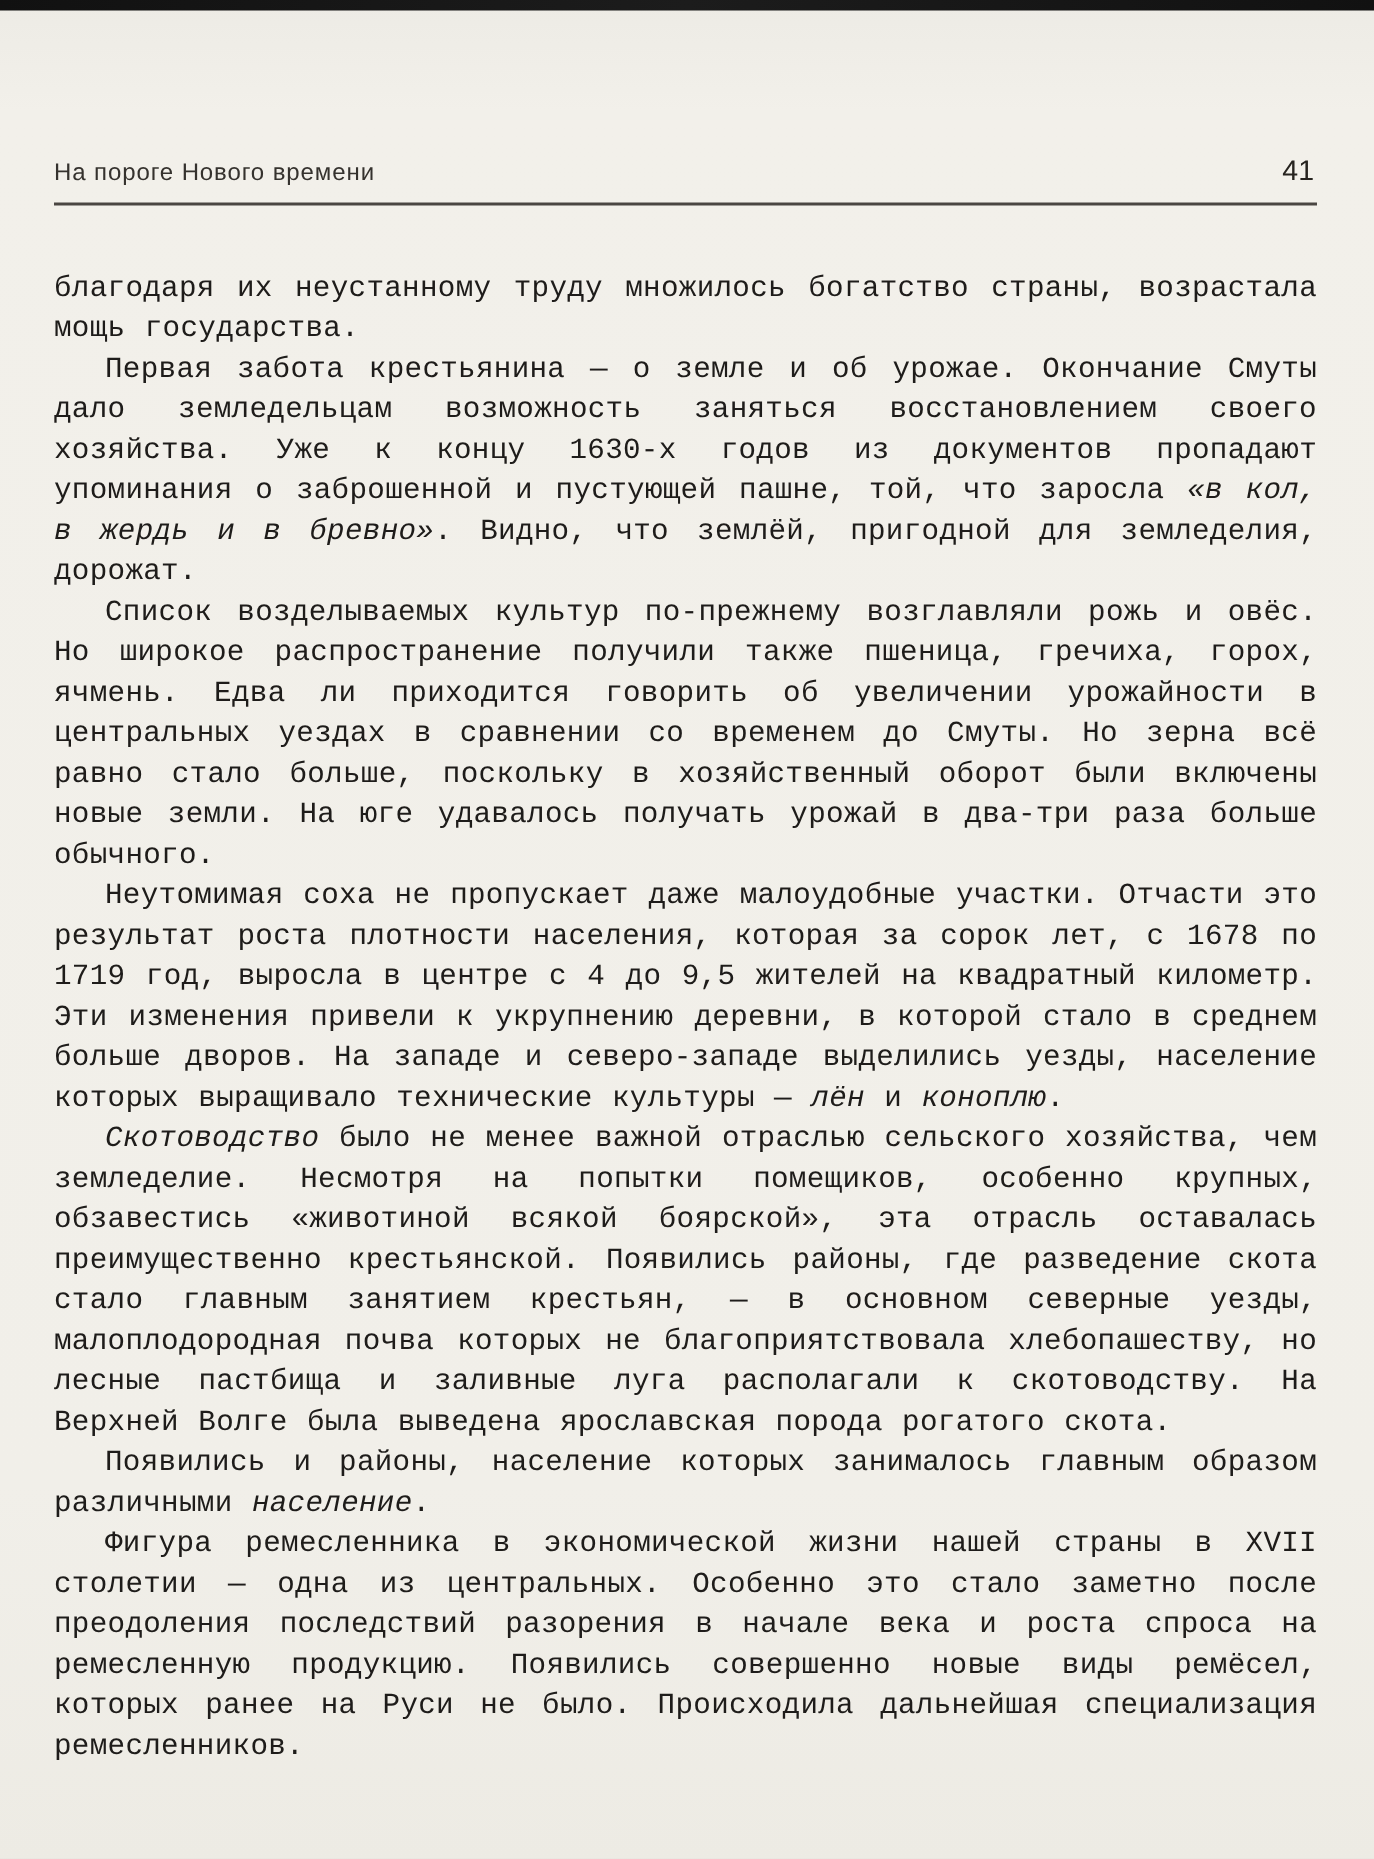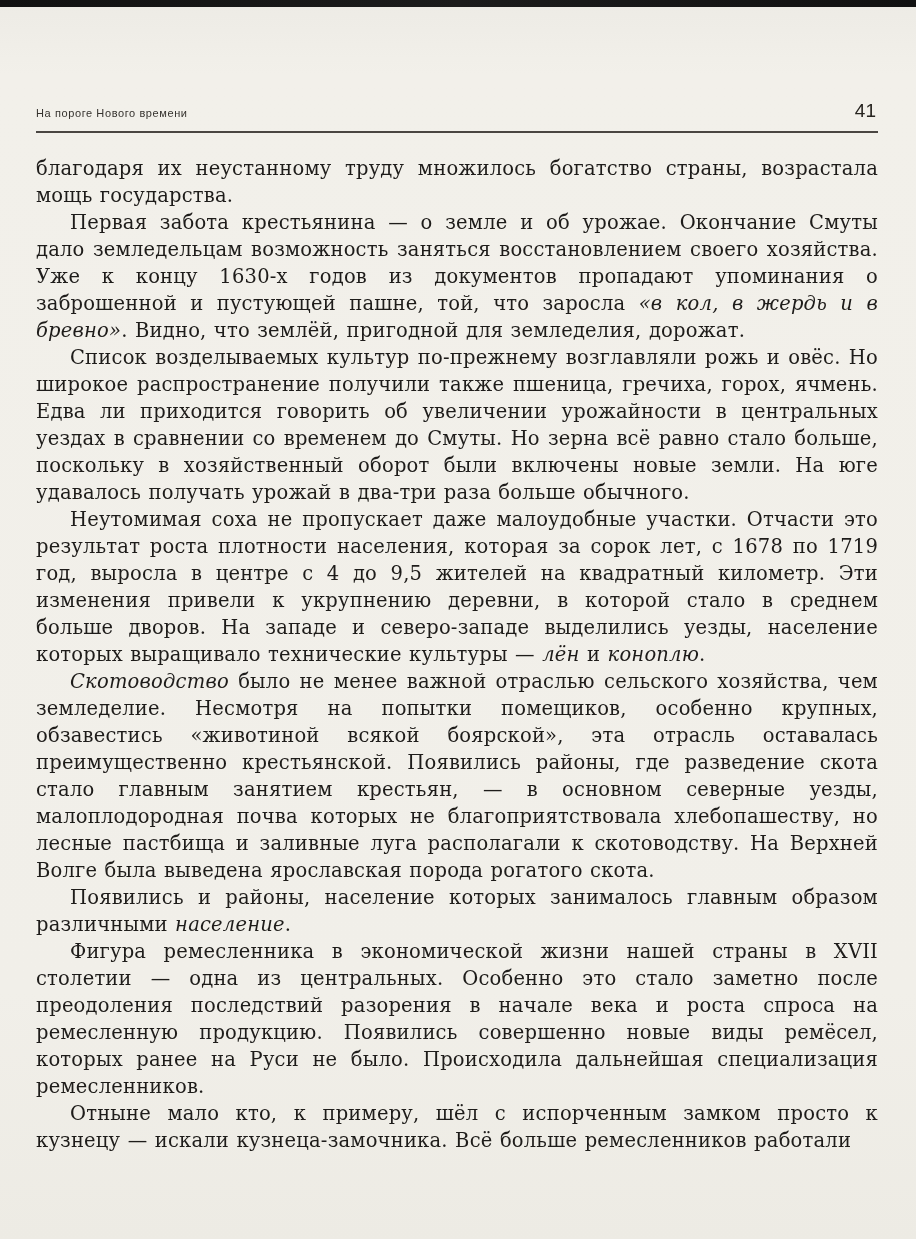--- a/index.html
+++ b/index.html
@@ -30,43 +30,44 @@
     padding: 74px 38px 0 36px;
   }
   .running-header {
     display: flex;
     justify-content: space-between;
     align-items: baseline;
     font-family: "Liberation Sans", sans-serif;
     padding: 0 2px 0 0;
   }
   .running-title {
-    font-size: 11px;
+    font-size: 16px;
     letter-spacing: 0.6px;
     color: #35322e;
     margin-top: 33px;
   }
   .page-number {
     font-size: 19px;
     font-weight: normal;
     color: #26231f;
   }
   .header-rule {
     border: none;
     border-top: 2px solid #4a4642;
     margin: 9px 0 0 0;
   }
   .page-content {
-    margin-top: 22px;
+    margin-top: 42px;
     text-align: justify;
     font-size: 19.5px;
     line-height: 27px;
     letter-spacing: 0.2px;
     word-spacing: 1px;
     hyphens: auto;
+    font-family: Liberation Mono, monospace;
     -webkit-hyphens: auto;
   }
   .para {
     margin: 0;
   }
   .para.indent {
     text-indent: 34px;
   }
   .em {
     font-style: italic;
@@ -93,16 +94,15 @@
     </div>
     <hr class="header-rule">
     <div class="page-content">
         <p class="para"><span>благодаря их неустанному труду множилось богатство страны, возрастала мощь государства.</span></p>
         <p class="para indent"><span>Первая забота крестьянина — о земле и об урожае. Окончание Смуты дало земледельцам возможность заняться восстановлением своего хозяйства. Уже к концу 1630-х годов из документов пропадают упоминания о заброшенной и пустующей пашне, той, что заросла </span><span class="em">«в кол, в жердь и в бревно»</span><span>. Видно, что землёй, пригодной для земледелия, дорожат.</span></p>
         <p class="para indent"><span>Список возделываемых культур по-прежнему возглавляли рожь и овёс. Но широкое распространение получили также пшеница, гречиха, горох, ячмень. Едва ли приходится говорить об увеличении урожайности в центральных уездах в сравнении со временем до Смуты. Но зерна всё равно стало больше, поскольку в хозяйственный оборот были включены новые земли. На юге удавалось получать урожай в два-три раза больше обычного.</span></p>
         <p class="para indent"><span>Неутомимая соха не пропускает даже малоудобные участки. Отчасти это результат роста плотности населения, которая за сорок лет, с 1678 по 1719 год, выросла в центре с 4 до 9,5 жителей на квадратный километр. Эти изменения привели к укрупнению деревни, в которой стало в среднем больше дворов. На западе и северо-западе выделились уезды, население которых выращивало технические культуры — </span><span class="em">лён</span><span> и </span><span class="em">коноплю</span><span>.</span></p>
         <p class="para indent"><span class="em">Скотоводство</span><span> было не менее важной отраслью сельского хозяйства, чем земледелие. Несмотря на попытки помещиков, особенно крупных, обзавестись «животиной всякой боярской», эта отрасль оставалась преимущественно крестьянской. Появились районы, где разведение скота стало главным занятием крестьян, — в основном северные уезды, малоплодородная почва которых не благоприятствовала хлебопашеству, но лесные пастбища и заливные луга располагали к скотоводству. На Верхней Волге была выведена ярославская порода рогатого скота.</span></p>
         <p class="para indent"><span>Появились и районы, население которых занималось главным образом различными </span><span class="em">население</span><span>.</span></p>
         <p class="para indent"><span>Фигура ремесленника в экономической жизни нашей страны в XVII столетии — одна из центральных. Особенно это стало заметно после преодоления последствий разорения в начале века и роста спроса на ремесленную продукцию. Появились совершенно новые виды ремёсел, которых ранее на Руси не было. Происходила дальнейшая специализация ремесленников.</span></p>
-        <p class="para indent"><span>Отныне мало кто, к примеру, шёл с испорченным замком просто к кузнецу — искали кузнеца-замочника. Всё больше ремесленников работали</span></p>
       </div>
   </div>
 </div>
 
 </body></html>

